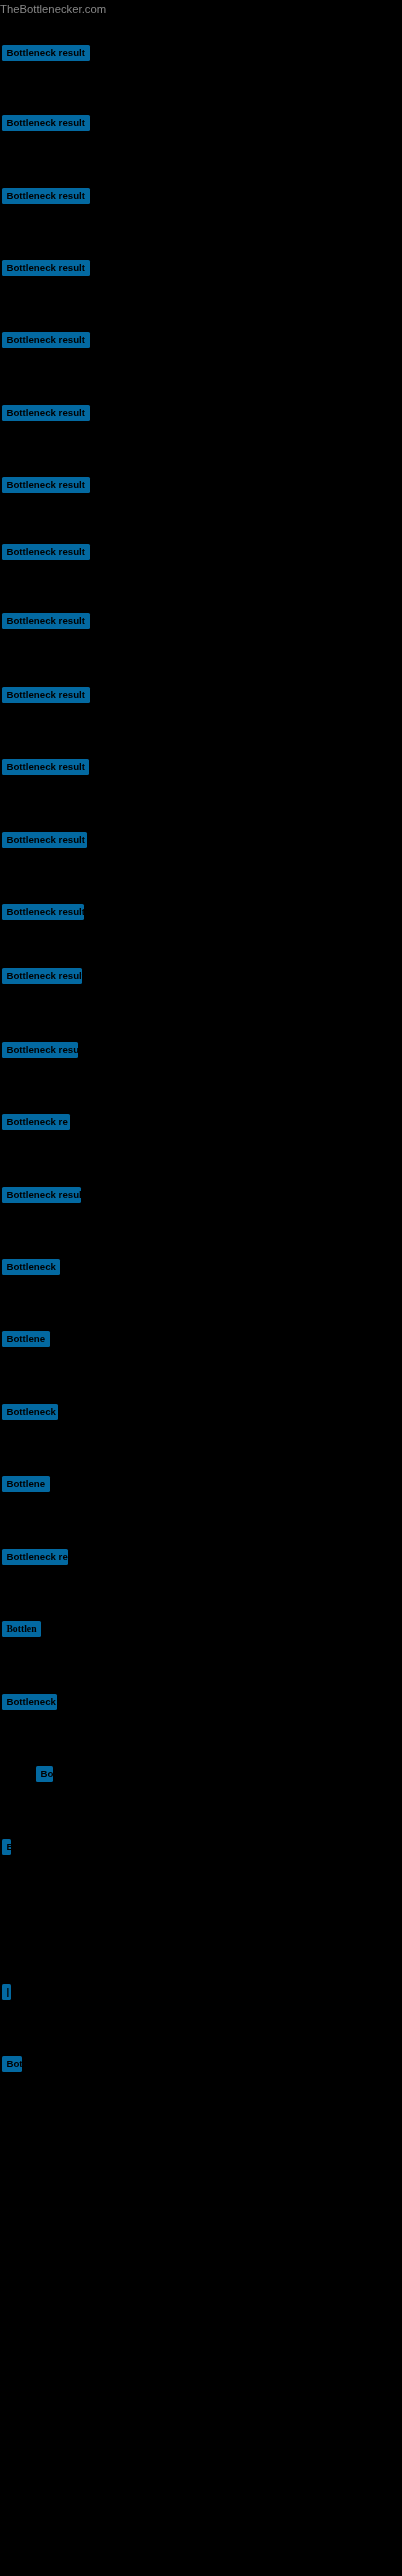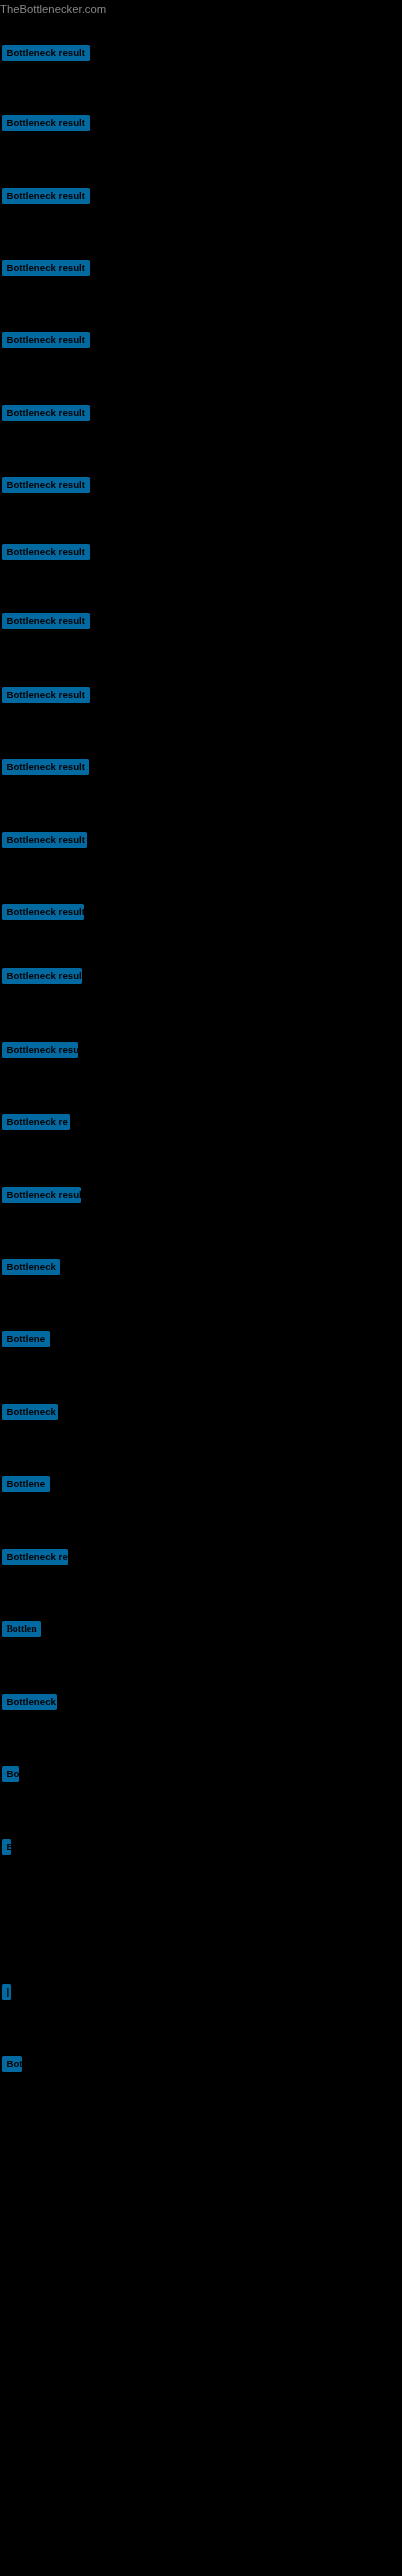--- a/index.html
+++ b/index.html
@@ -63,18 +63,18 @@
     <div class="bottleneck-badge" style="top: 1042px; max-width: 76px;">Bottleneck result</div>
     <div class="bottleneck-badge" style="top: 1114px; max-width: 68px;">Bottleneck re</div>
     <div class="bottleneck-badge" style="top: 1187px; max-width: 79px;">Bottleneck resul</div>
     <div class="bottleneck-badge" style="top: 1259px; max-width: 58px;">Bottleneck</div>
     <div class="bottleneck-badge" style="top: 1331px; max-width: 50px;">Bottlene</div>
     <div class="bottleneck-badge" style="top: 1404px; max-width: 56px;">Bottleneck</div>
     <div class="bottleneck-badge" style="top: 1476px; max-width: 52px;">Bottlene</div>
     <div class="bottleneck-badge" style="top: 1549px; max-width: 66px;">Bottleneck re</div>
     <div class="bottleneck-badge" style="top: 1621px; max-width: 44px; font-family: Liberation Serif, serif;">Bottlen</div>
     <div class="bottleneck-badge" style="top: 1694px; max-width: 55px;">Bottleneck</div>
-    <div class="bottleneck-badge" style="top: 1766px; max-width: 17.7px;">Bo</div>
+    <div class="bottleneck-badge" style="top: 1766px; max-width: 17.7px; margin-left: 34px;">Bo</div>
     <div class="bottleneck-badge" style="top: 1839px; max-width: 9.7px;">B</div>
     <div class="bottleneck-badge" style="top: 1984px; max-width: 6.4px;">|</div>
     <div class="bottleneck-badge" style="top: 2056px; max-width: 20px;">Bot</div>
   </div>
 
 
 </body></html>

